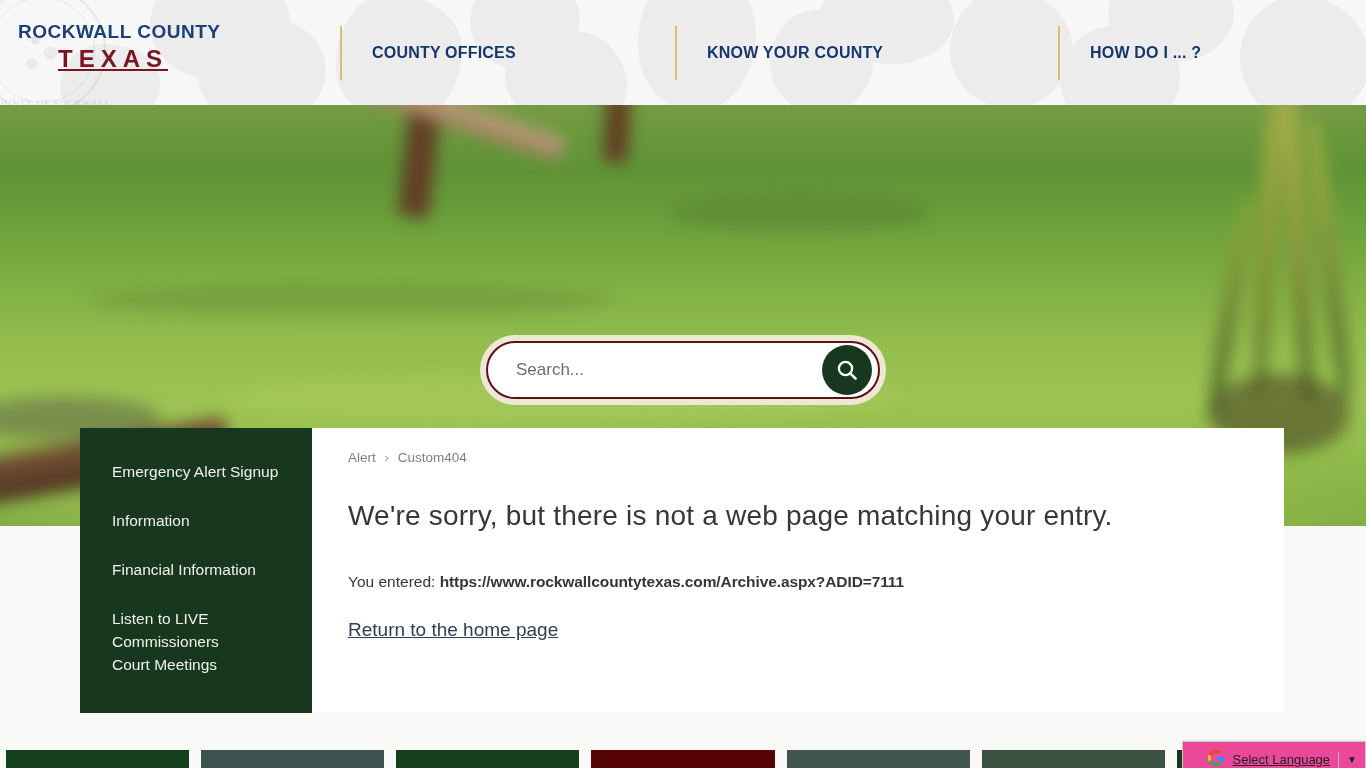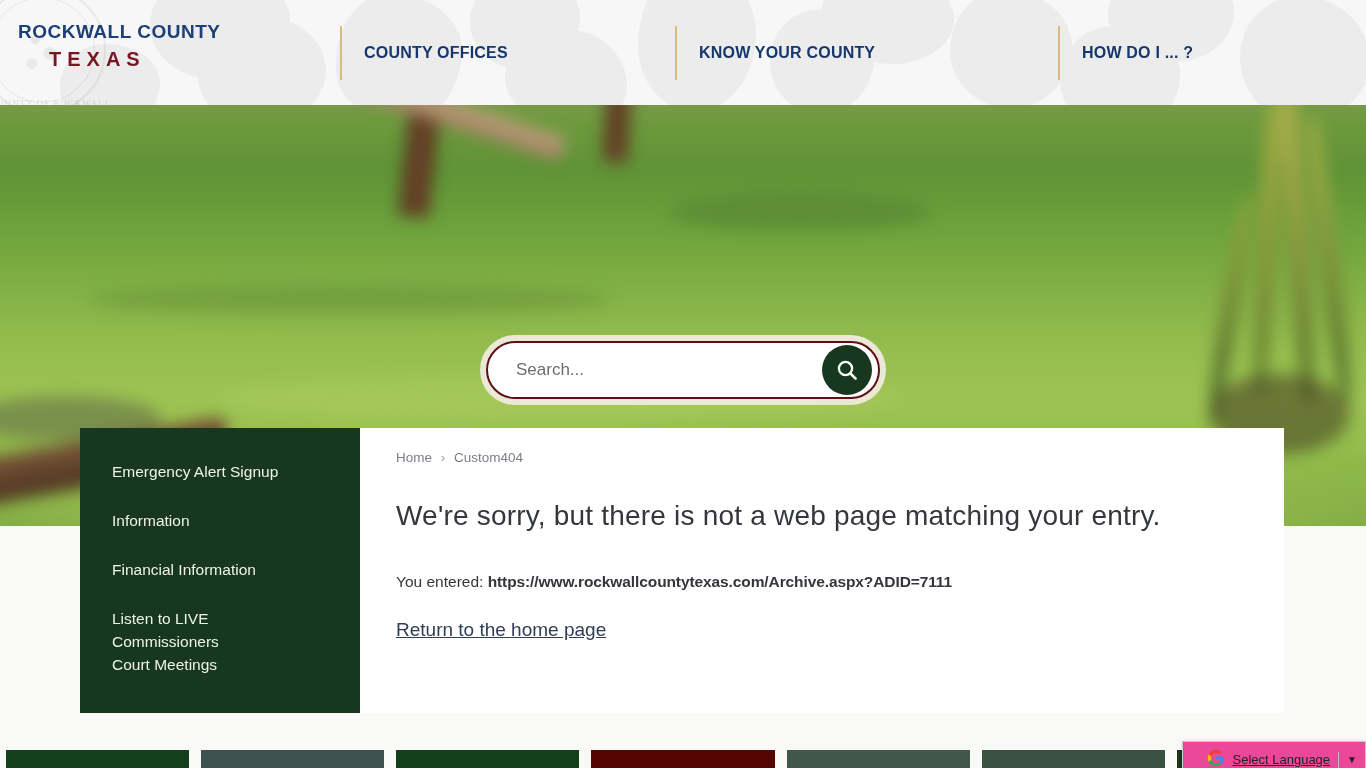--- a/index.html
+++ b/index.html
@@ -79,35 +79,37 @@
     z-index: 3;
   }
   #brand .brand-line1 {
     font-size: 19px;
     font-weight: bold;
     letter-spacing: 0.5px;
     color: #1c3f77;
     line-height: 28px;
   }
   #brand .brand-line2 {
-    font-size: 20px;
+    font-size: 24px;
     font-weight: bold;
     letter-spacing: 6px;
     color: #7a1420;
     line-height: 26px;
-    margin-left: 31px;
+    margin-left: 40px;
+    text-decoration: underline;
   }
 
   .nav-group {
     position: absolute;
     top: 0;
     height: 105px;
     display: flex;
     align-items: center;
     z-index: 3;
+    gap: 8px;
   }
   .nav-divider {
     width: 2px;
     height: 54px;
     background: #dcb97f;
     margin-right: 22px;
   }
   .nav-label {
     font-size: 16px;
     font-weight: bold;
@@ -222,21 +224,21 @@
     position: absolute;
     left: 80px;
     top: 428px;
     width: 1204px;
     height: 285px;
     background: #ffffff;
     z-index: 20;
     display: flex;
   }
   #sidebar {
-    width: 280px;
+    width: 232px;
     background: #18371f;
     padding: 32px 0 20px 0;
     flex: 0 0 auto;
   }
   .sidebar-item {
     display: block;
     color: #eef3ea;
     font-size: 15.5px;
     line-height: 23px;
     padding: 0 26px 0 32px;
@@ -422,21 +424,21 @@
 
   <nav id="sidebar">
     <a class="sidebar-item">Emergency Alert Signup</a>
     <a class="sidebar-item">Information</a>
     <a class="sidebar-item">Financial Information</a>
     <a class="sidebar-item" style="max-width:190px;">Listen to LIVE Commissioners Court Meetings</a>
   </nav>
 
   <main id="main-pane">
     <div id="breadcrumb">
-      <span class="crumb">Home</span>
+      <span class="crumb">Alert</span>
       <span class="sep">›</span>
       <span class="crumb">Custom404</span>
     </div>
 
     <h1 id="page-heading">We're sorry, but there is not a web page matching your entry.</h1>
 
     <p id="entered-line">
       <span>You entered:</span>
       <span class="entered-url">https://www.rockwallcountytexas.com/Archive.aspx?ADID=7111</span>
     </p>

